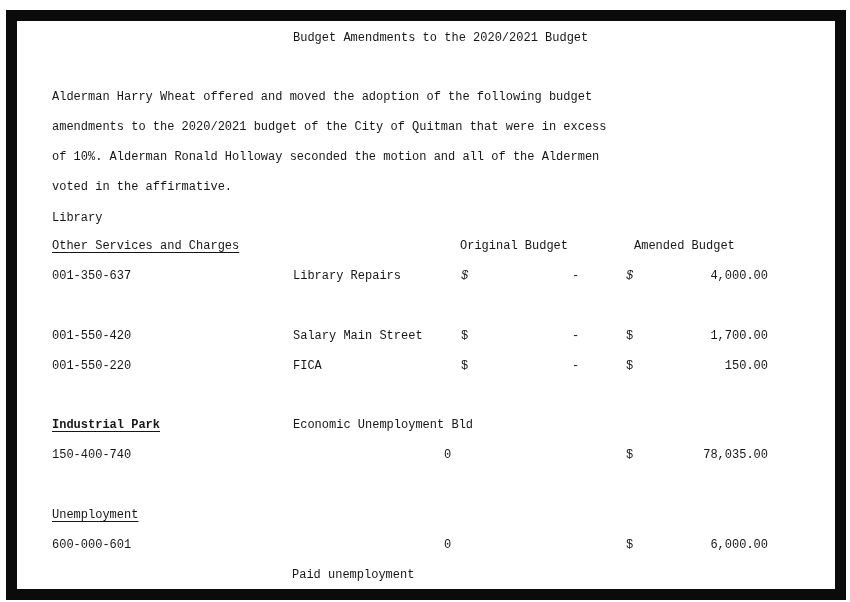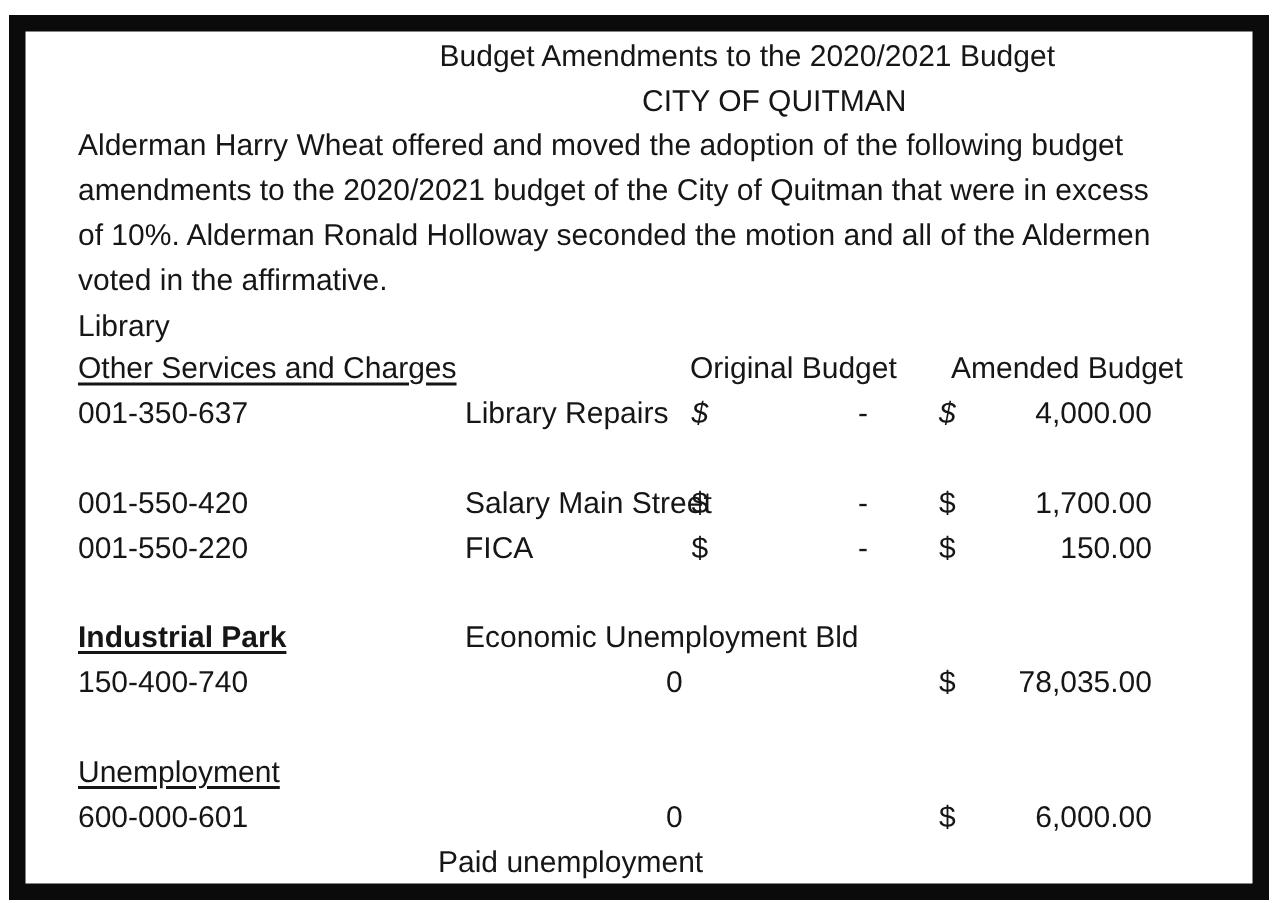--- a/index.html
+++ b/index.html
@@ -20,37 +20,38 @@
     left: 6px;
     top: 10px;
     right: 4px;
     bottom: 2px;
     border: 11px solid #0b0b0b;
     background: #ffffff;
   }
   .doc {
     position: absolute;
     inset: 0;
-    font-size: 20px;
+    font-size: 12px;
+    font-family: Liberation Mono, monospace;
   }
   .l {
     position: absolute;
     left: 0;
     width: 100%;
     height: 30px;
     line-height: 30px;
     white-space: nowrap;
   }
   .c { position: absolute; }
   .title-pos  { left: 293px; }
   .city-pos   { left: 428px; }
   .para       { left: 52px;  }
   .sect       { left: 52px;  }
   .acc        { left: 52px;  }
-  .desc       { left: 310px; }
+  .desc       { left: 293px; }
   .hdr1       { left: 460px; }
   .hdr2       { left: 622px; margin-left: 12px; }
   .d1         { left: 461px; }
   .dash       { left: 572px; }
   .zero       { left: 444px; }
   .d2         { left: 626px; }
   .amt        { left: 640px; width: 128px; text-align: right; }
   .note-pos   { left: 292px; text-align: center; }
   .u  { text-decoration: underline; text-underline-offset: 3px; }
   .b  { font-weight: bold; }
@@ -60,23 +61,20 @@
 <body>
 
 <div class="frame"></div>
 
 <div class="doc">
 
   <div class="l" style="top:23px">
     <span class="c title-pos">Budget Amendments to the 2020/2021 Budget</span>
   </div>
 
-  <div class="l" style="top:53px">
-    <span class="c city-pos">CITY OF QUITMAN</span>
-  </div>
 
   <div class="l" style="top:82px">
     <span class="c para">Alderman Harry Wheat offered and moved the adoption of the following budget</span>
   </div>
   <div class="l" style="top:112px">
     <span class="c para">amendments to the 2020/2021 budget of the City of Quitman that were in excess</span>
   </div>
   <div class="l" style="top:142px">
     <span class="c para">of 10%. Alderman Ronald Holloway seconded the motion and all of the Aldermen</span>
   </div>

